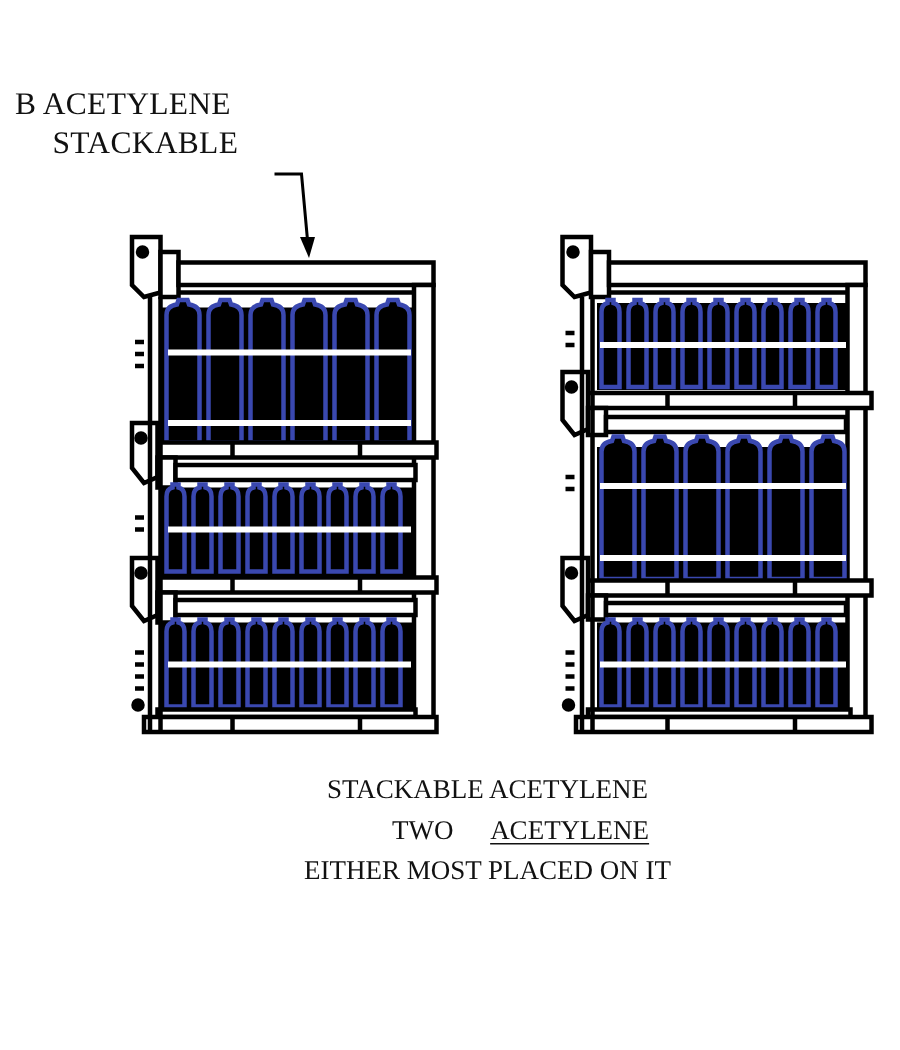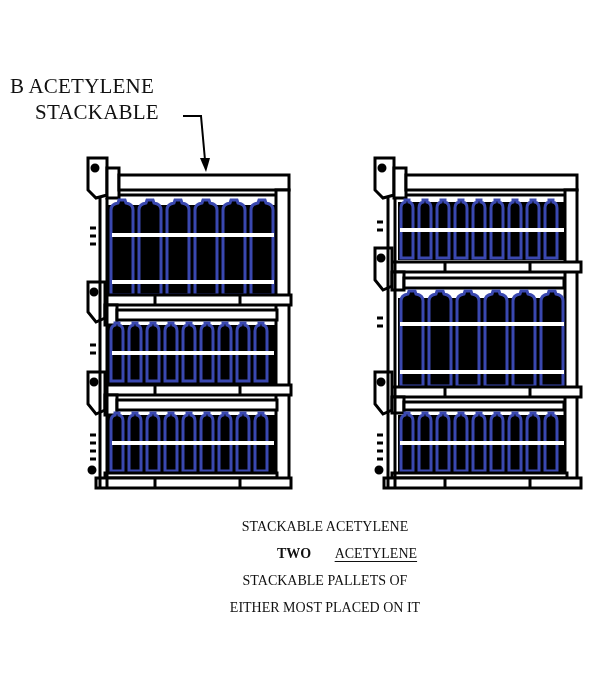--- a/index.html
+++ b/index.html
@@ -1,25 +1,25 @@
 <!DOCTYPE html>
 <html><head>
 <meta charset="utf-8">
 <style>
   html, body { margin: 0; padding: 0; background: #ffffff; }
   body { width: 600px; height: 700px; position: relative; overflow: hidden;
          font-family: "Liberation Serif", "DejaVu Serif", serif; color: #111; }
-  .callout { position: absolute; left: 10px; top: 73px; font-size: 21px; line-height: 26px; letter-spacing: 0.2px; }
+  .callout { position: absolute; left: 10px; top: 56px; font-size: 21px; line-height: 26px; letter-spacing: 0.2px; }
   .callout .l2 { padding-left: 25px; display: block; }
   .callout .l1 { display: block; }
   svg.diagram { position: absolute; left: 0; top: 0; }
   .caption { position: absolute; left: 100px; width: 450px; top: 513px; text-align: center;
-             font-size: 14px; line-height: 27px; }
+             font-size: 18px; line-height: 27px; }
   .caption .line { display: block; }
-  .caption b { font-weight: bold; margin-left: 44px; }
+  .caption b { font-weight: normal; margin-left: 44px; }
   .caption u { text-decoration: underline; text-underline-offset: 3px; margin-left: 20px; }
 </style>
 </head>
 <body>
 
 <div class="callout">
   <span class="l1">B ACETYLENE</span>
   <span class="l2">STACKABLE</span>
 </div>
 
@@ -193,15 +193,14 @@
     <path d="M377,435 l6,0 m-6,8 l6,0 m-6,8 l6,0 m-6,8 l6,0"></path>
     <circle cx="379" cy="470" r="3" fill="#000"></circle>
     <line x1="388" y1="198" x2="388" y2="488"></line>
     <line x1="395" y1="198" x2="395" y2="488"></line>
   </g>
 </svg>
 
 <div class="caption">
   <span class="line">STACKABLE ACETYLENE</span>
   <span class="line"><b>TWO</b> <u>ACETYLENE</u></span>
-  <span class="line">STACKABLE PALLETS OF</span>
   <span class="line">EITHER MOST PLACED ON IT</span>
 </div>
 
 </body></html>

